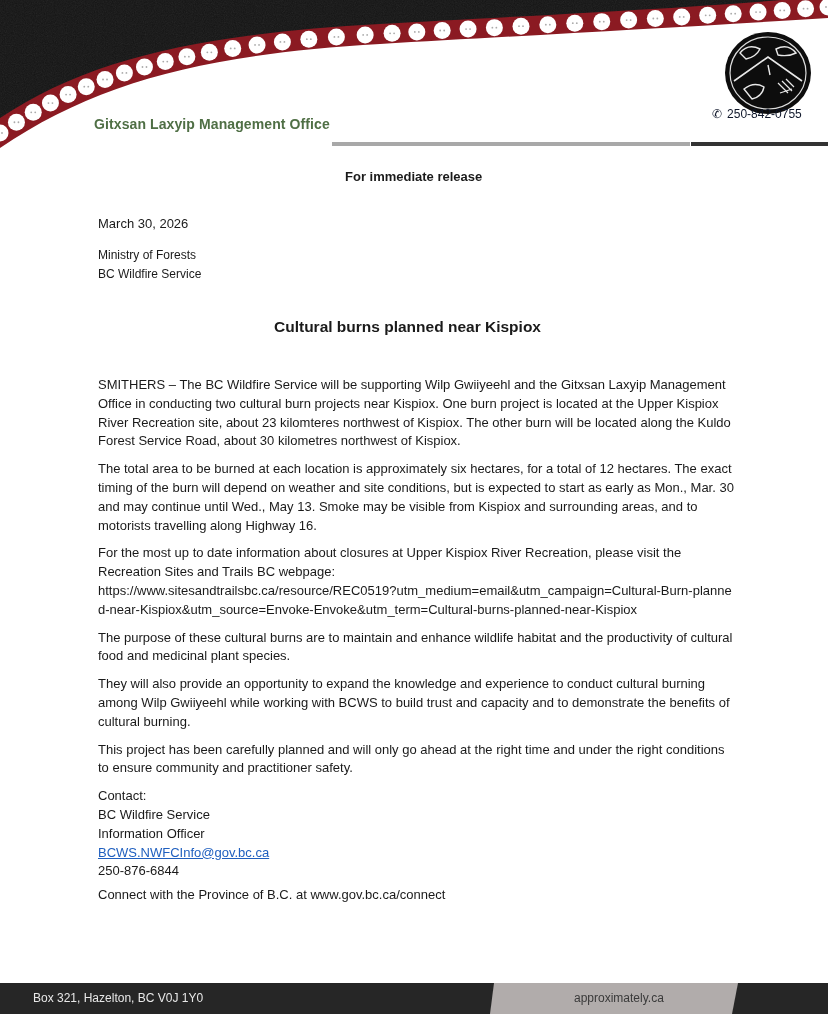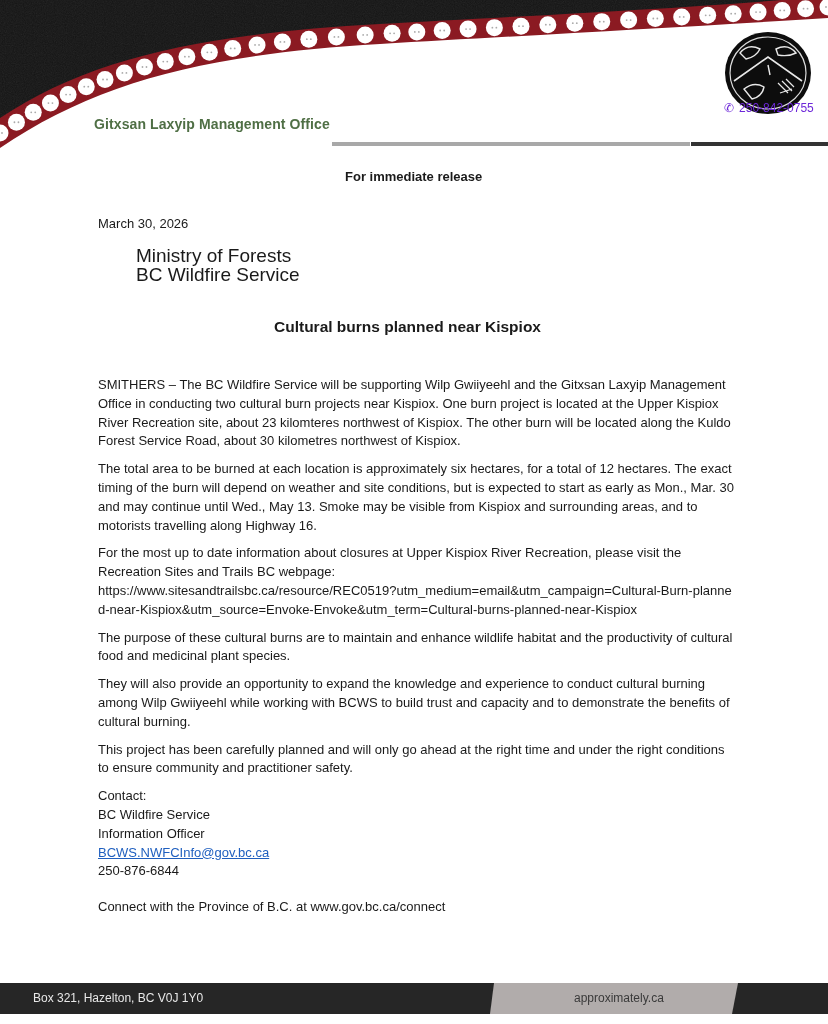--- a/index.html
+++ b/index.html
@@ -11,26 +11,26 @@
   }
   #header-art { position: absolute; left: 0; top: 0; width: 828px; height: 160px; }
   .org-name {
     position: absolute; left: 94px; top: 116px;
     font-size: 14px; font-weight: bold; color: #4f6f45; letter-spacing: 0.1px;
   }
   .rule-grey { position: absolute; left: 332px; top: 142px; width: 358px; height: 4px; background: #a8a8a8; }
   .rule-dark { position: absolute; left: 691px; top: 142px; width: 137px; height: 4px; background: #333333; }
   .logo { position: absolute; left: 724px; top: 31px; width: 88px; height: 84px; }
   .phone {
-    position: absolute; left: 712px; top: 101px; font-size: 12px; color: #6d28d9; margin-left: 12px;
+    position: absolute; left: 712px; top: 107px; font-size: 12px; color: #0f172a;
   }
   .phone .ph-icon { display: inline-block; margin-right: 5px; font-size: 12px; }
   .release { position: absolute; left: 345px; top: 169px; font-weight: bold; font-size: 13px; text-align: center; }
   .date { position: absolute; left: 98px; top: 216px; font-size: 13px; text-align: right; }
-  .addr { position: absolute; left: 98px; top: 246px; font-size: 19px; line-height: 19px; margin-left: 38px; }
+  .addr { position: absolute; left: 98px; top: 246px; font-size: 12px; line-height: 19px; }
   .title { position: absolute; left: 274px; top: 318px; font-weight: bold; font-size: 15.5px; }
   .body { position: absolute; left: 98px; top: 376px; width: 640px; font-size: 13px; line-height: 18.8px; }
   .body p { margin: 0 0 9px 0; }
   .url { word-break: break-all; }
   .contact { margin: 0; }
   .contact div { line-height: 18.8px; }
   .email { color: #1f5fbf; text-decoration: underline; }
 
   .footer-dark { position: absolute; left: 0; top: 983px; width: 828px; height: 31px; background: #262626; }
   .footer-grey {
@@ -197,21 +197,21 @@
 </div>
 <div class="title">Cultural burns planned near Kispiox</div>
 
 <div class="body">
   <p>SMITHERS – The BC Wildfire Service will be supporting Wilp Gwiiyeehl and the Gitxsan Laxyip Management Office in conducting two cultural burn projects near Kispiox. One burn project is located at the Upper Kispiox River Recreation site, about 23 kilomteres northwest of Kispiox. The other burn will be located along the Kuldo Forest Service Road, about 30 kilometres northwest of Kispiox.</p>
   <p>The total area to be burned at each location is approximately six hectares, for a total of 12 hectares. The exact timing of the burn will depend on weather and site conditions, but is expected to start as early as Mon., Mar. 30 and may continue until Wed., May 13. Smoke may be visible from Kispiox and surrounding areas, and to motorists travelling along Highway 16.</p>
   <p><span>For the most up to date information about closures at Upper Kispiox River Recreation, please visit the Recreation Sites and Trails BC webpage:</span><br><span class="url">https://www.sitesandtrailsbc.ca/resource/REC0519?utm_medium=email&amp;utm_campaign=Cultural-Burn-planned-near-Kispiox&amp;utm_source=Envoke-Envoke&amp;utm_term=Cultural-burns-planned-near-Kispiox</span></p>
   <p>The purpose of these cultural burns are to maintain and enhance wildlife habitat and the productivity of cultural food and medicinal plant species.</p>
   <p>They will also provide an opportunity to expand the knowledge and experience to conduct cultural burning among Wilp Gwiiyeehl while working with BCWS to build trust and capacity and to demonstrate the benefits of cultural burning.</p>
   <p>This project has been carefully planned and will only go ahead at the right time and under the right conditions to ensure community and practitioner safety.</p>
-  <div class="contact" style="margin-bottom:17px;">
+  <div class="contact" style="margin-bottom:5px;">
     <div>Contact:</div>
     <div>BC Wildfire Service</div>
     <div>Information Officer</div>
     <div><a class="email">BCWS.NWFCInfo@gov.bc.ca</a></div>
     <div>250-876-6844</div>
   </div>
   <p>Connect with the Province of B.C. at www.gov.bc.ca/connect</p>
 </div>
 
 <div class="footer-dark"></div>

